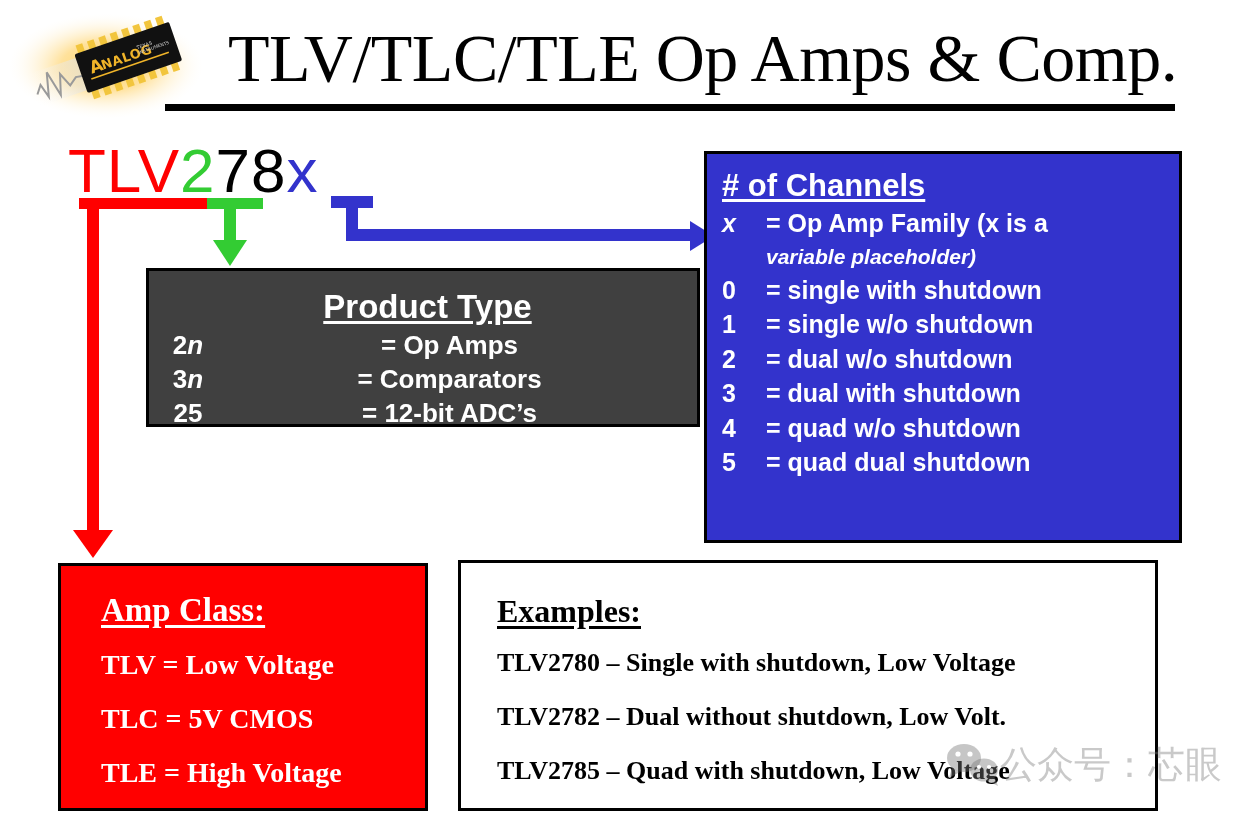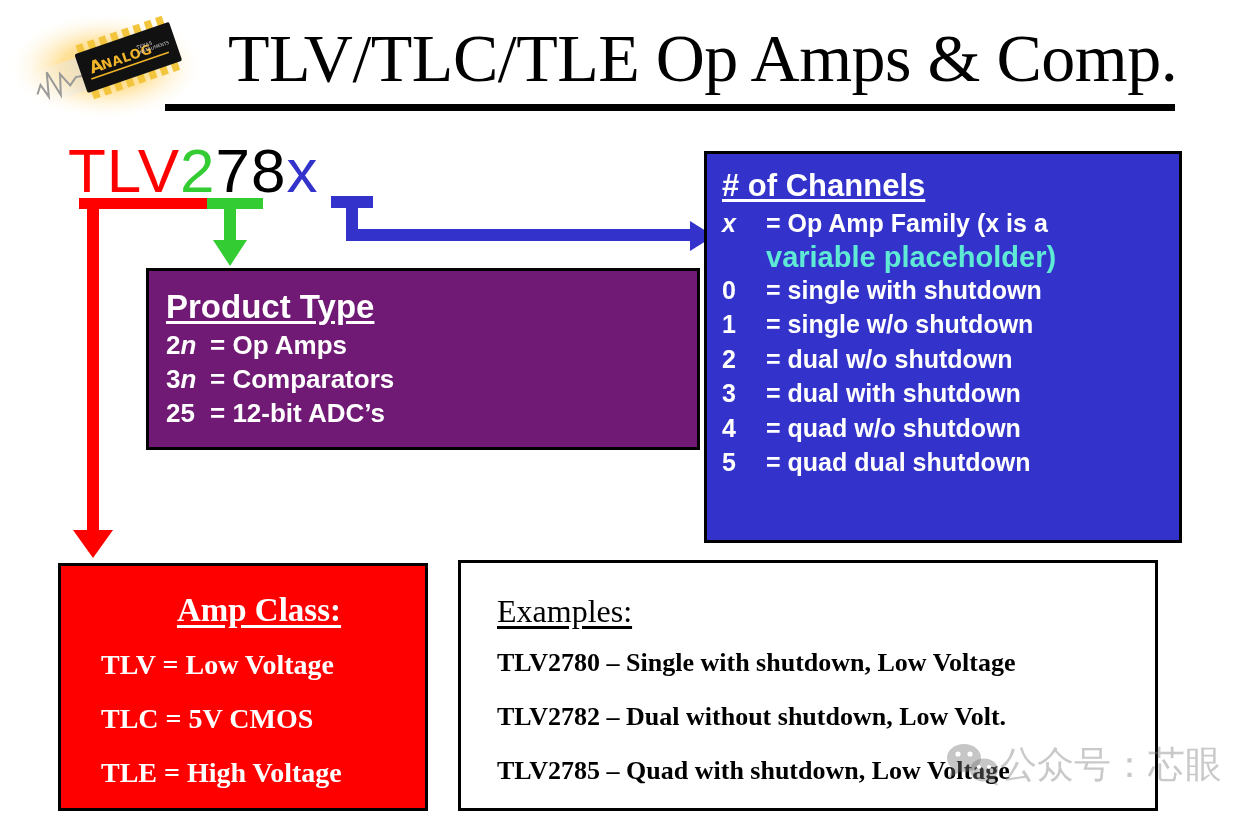--- a/index.html
+++ b/index.html
@@ -116,22 +116,23 @@
     border-left: 24px solid #3333CC;
   }
 
   
   .box {
     position: absolute;
     box-sizing: border-box;
     border: 3px solid #000000;
   }
   #box-green {
-    left: 146px; top: 268px; width: 554px; height: 182px;
-    background: #701a75;
+    left: 146px; top: 268px; width: 554px; height: 159px;
+    background: #404040;
+    text-align: center;
   }
   #box-blue {
     left: 704px; top: 151px; width: 478px; height: 392px;
     background: #3333CC;
     padding-left: 36px;
   }
   #box-red {
     left: 58px; top: 563px; width: 370px; height: 248px;
     background: #FF0000;
   }
@@ -157,26 +158,27 @@
     font-size: 25px;
     line-height: 32px;
     white-space: nowrap;
   }
   .callout-key {
     width: 44px;
     flex: 0 0 44px;
   }
   .callout-val { flex: 1 1 auto; }
   .callout-cont {
-    color: #5eead4;
-    font-weight: bold;
-    font-size: 29px;
+    color: #ffffff;
+    font-weight: bold;
+    font-size: 21px;
     line-height: 32px;
     padding-left: 44px;
     white-space: nowrap;
+    font-style: italic;
   }
   #green-inner {
     position: absolute;
     left: 17px; top: 15px; right: 8px;
   }
   #green-inner .callout-title { font-size: 33px; line-height: 42px; }
   #green-inner .callout-row { font-size: 26px; line-height: 34px; }
   #blue-inner {
     position: absolute;
     left: 15px; top: 12px; right: 6px;
@@ -193,37 +195,36 @@
     color: #ffffff;
   }
   #red-inner .serif-title {
     font-weight: bold;
     font-size: 33px;
     line-height: 40px;
     text-decoration: underline;
     text-underline-offset: 4px;
     margin-bottom: 18px;
     white-space: nowrap;
-    text-align: center;
   }
   #red-inner .serif-row {
     font-weight: bold;
     font-size: 28px;
     line-height: 34px;
     margin-bottom: 20px;
     white-space: nowrap;
   }
   #ex-inner {
     position: absolute;
     left: 36px; top: 28px; right: 8px;
     font-family: "Liberation Serif", serif;
     color: #000000;
   }
   #ex-inner .serif-title {
-    font-weight: normal;
+    font-weight: bold;
     font-size: 32px;
     line-height: 40px;
     text-decoration: underline;
     text-underline-offset: 4px;
     margin-bottom: 16px;
     white-space: nowrap;
   }
   #ex-inner .serif-row {
     font-weight: bold;
     font-size: 26px;

